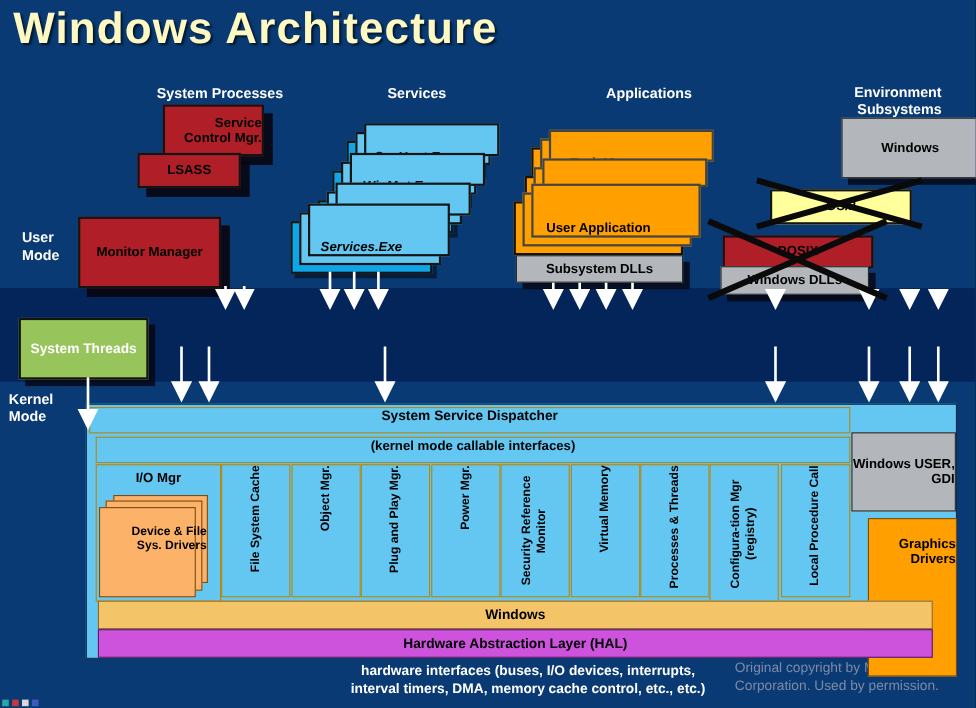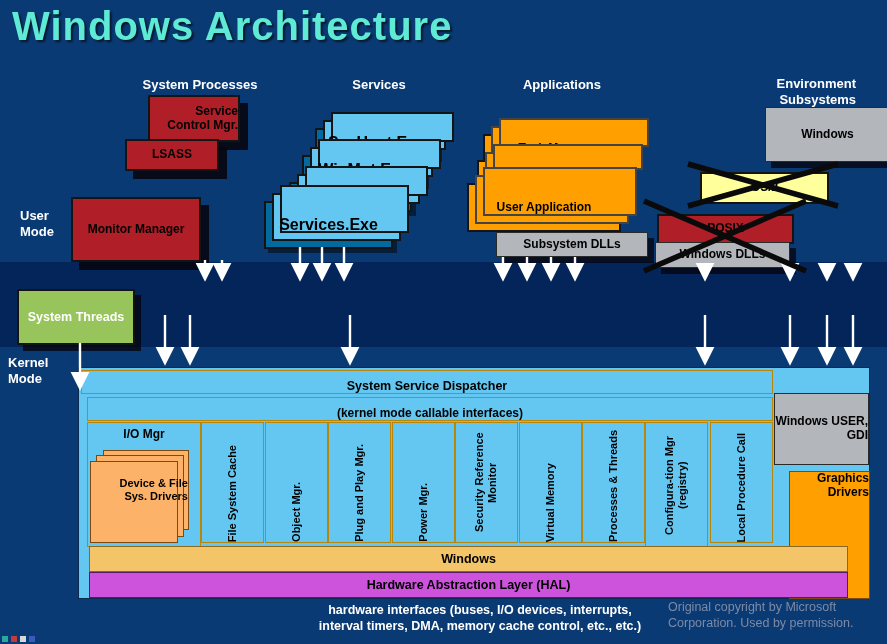--- a/index.html
+++ b/index.html
@@ -7,50 +7,50 @@
   .slide {
     position:relative; width:887px; height:644px; overflow:hidden;
     background:#0a3a73; z-index:0;
   }
   .box {
     position:absolute; display:flex; align-items:center; justify-content:center;
     text-align:right; font-weight:bold; color:#000; line-height:1.15;
   }
   .title {
     position:absolute; left:12px; top:4px; font-size:40px; font-weight:bold;
-    color:#5eead4; letter-spacing:1px; text-shadow:2px 2px 2px rgba(0,0,0,.6);
+    color:#fef9c3; letter-spacing:1px; text-shadow:2px 2px 2px rgba(0,0,0,.6);
   }
   .colhead {
     position:absolute; color:#fff; font-weight:bold; font-size:13px;
     text-align:center; line-height:1.2;
   }
   .modelabel {
     position:absolute; color:#fff; font-weight:bold; font-size:13px; line-height:1.25;
   }
   .band { position:absolute; left:0; top:262px; width:887px; height:85px; background:#03255a; }
 
   .red  { background:#b01e28; border:2px solid #141414; box-shadow:8px 8px 0 rgba(5,5,15,.9); font-size:12px; }
-  .blue { background:#0369a1; border:2px solid #141414; box-shadow:4px 4px 0 rgba(5,5,15,.55); font-size:16px; }
+  .blue { background:#0ea5e9; border:2px solid #141414; box-shadow:4px 4px 0 rgba(5,5,15,.55); font-size:12px;font-style:italic; }
   .orangeb { background:#ff9f00; border:2px solid #141414; font-size:12px; }
   .grayb  { background:#b3b6ba; border:1px solid #2a2a2a; box-shadow:6px 6px 0 rgba(5,5,15,.8); font-size:12px; }
 
   .stackb::before,.stackb::after,.stacko::before,.stacko::after,.stackp::before,.stackp::after {
     content:""; position:absolute; left:-2px; top:-2px; right:-2px; bottom:-2px; z-index:-1;
   }
   .stackb::before { background:#63c7f2; border:2px solid #141414; transform:translate(8px,-8px); }
   .stackb::after  { background:#63c7f2; border:2px solid #141414; transform:translate(16px,-16px); }
   .stacko::before { background:#ff9f00; border:2px solid #444; transform:translate(8px,-8px); }
   .stacko::after  { background:#ff9f00; border:2px solid #444; transform:translate(16px,-16px); }
   .stackp::before { background:#fdb269; border:1px solid #7a4a12; transform:translate(-6px,6px); }
   .stackp::after  { background:#fdb269; border:1px solid #7a4a12; transform:translate(-12px,12px); }
 
   .kernel-area { position:absolute; left:78px; top:367px; width:790px; height:230px;
                  background:#63c7f2; border:1px solid #0a2a50; }
   .kin { position:absolute; background:#63c7f2; border:1px solid #b8860b;
-         display:flex; align-items:flex-end; justify-content:center;
+         display:flex; align-items:flex-start; justify-content:center;
          font-weight:bold; color:#000; text-align:center; }
   .vcol { top:54px; height:119px; width:61px; }
   .vcol span { writing-mode:vertical-rl; transform:rotate(180deg); font-weight:bold;
                font-size:11px; color:#000; text-align:center; line-height:1.2; }
   .footer-note { position:absolute; left:205px; top:602px; width:550px; text-align:center;
                  color:#fff; font-weight:bold; font-size:12.5px; line-height:1.3; }
   .copyright { position:absolute; left:668px; top:600px; width:208px; color:#7d8aa6;
                font-size:12.5px; line-height:1.25; }
   .artifacts { position:absolute; left:2px; top:636px; display:flex; gap:3px; }
   .artifacts span { width:6px; height:6px; display:inline-block; }
@@ -60,21 +60,21 @@
 <body>
 
 <div class="slide">
 
   <div class="band"></div>
 
   <div class="title">Windows Architecture</div>
 
   <div class="colhead" style="left:120px; top:77px; width:160px;">System Processes</div>
   <div class="colhead" style="left:319px; top:77px; width:120px;">Services</div>
-  <div class="colhead" style="left:492px; top:77px; width:140px;">Applications</div>
+  <div class="colhead" style="left:520px; top:77px; width:140px;">Applications</div>
   <div class="colhead" style="left:740px; top:76px; width:116px;text-align:right;">Environment Subsystems</div>
 
   <div class="modelabel" style="left:20px; top:208px; width:46px;">User Mode</div>
   <div class="modelabel" style="left:8px; top:355px; width:50px;">Kernel Mode</div>
 
   <div class="box red" style="left:148px; top:95px;  width:88px;  height:43px; z-index:1;">
       <span>Service Control Mgr.</span>
     </div>
   <div class="box red" style="left:125px; top:139px; width:90px;  height:28px; z-index:2;">
       <span>LSASS</span>
@@ -98,21 +98,21 @@
 
   <div class="box orangeb stacko" style="left:483px; top:134px; width:146px; height:25px; z-index:1;">
       <span>Task Manager</span>
     </div>
   <div class="box orangeb stacko" style="left:477px; top:160px; width:146px; height:22px; z-index:2;">
       <span>Explorer</span>
     </div>
   <div class="box orangeb stacko" style="left:467px; top:183px; width:150px; height:45px; z-index:3;">
       <span>User Application</span>
     </div>
-  <div class="box grayb" style="left:469px; top:232px; width:150px; height:23px; z-index:4;margin-left:27px;">
+  <div class="box grayb" style="left:469px; top:232px; width:150px; height:23px; z-index:4;">
       <span>Subsystem DLLs</span>
     </div>
 
   <div class="box grayb" style="left:737px; top:107px; width:123px; height:53px;margin-left:28px;">
       <span>Windows</span>
     </div>
   <div class="box" style="left:700px; top:172px; width:125px; height:28px; background:#ffff9c; border:2px solid #141414; font-size:12px;">
       <span>OS/2</span>
     </div>
   <div class="box" style="left:657px; top:214px; width:133px; height:26px; background:#b01e28; border:2px solid #141414; font-size:12px;">
@@ -166,21 +166,21 @@
     <div class="kin vcol" style="left:566px; height:125px;">
         <span>Configura-tion Mgr (registry)</span>
       </div>
     <div class="kin vcol" style="left:631px;">
         <span>Local Procedure Call</span>
       </div>
 
     <div class="box" style="left:695px; top:25px; width:93px; height:70px; background:#b3b6ba; border:1px solid #2a2a2a; font-size:12px;">
         <span>Windows USER, GDI</span>
       </div>
-    <div class="box" style="left:710px; top:103px; width:79px; height:126px; background:#ff9f00; border:1px solid #7a4a12; align-items:flex-start; font-size:12px; z-index:1;">
+    <div class="box" style="left:710px; top:103px; width:79px; height:126px; background:#ff9f00; border:1px solid #7a4a12; align-items:flex-start; padding-top:16px; font-size:12px; z-index:1;">
         <span>Graphics Drivers</span>
       </div>
 
     <div class="box" style="left:10px; top:178px; width:757px; height:24px; background:#f3c468; border:1px solid #8a6a20; font-size:12.5px; z-index:2;">
         <span>Windows</span>
       </div>
     <div class="box" style="left:10px; top:204px; width:757px; height:24px; background:#cd53dd; border:1px solid #5a1a6a; font-size:12.5px; z-index:2;">
         <span>Hardware Abstraction Layer (HAL)</span>
       </div>
   </div>

